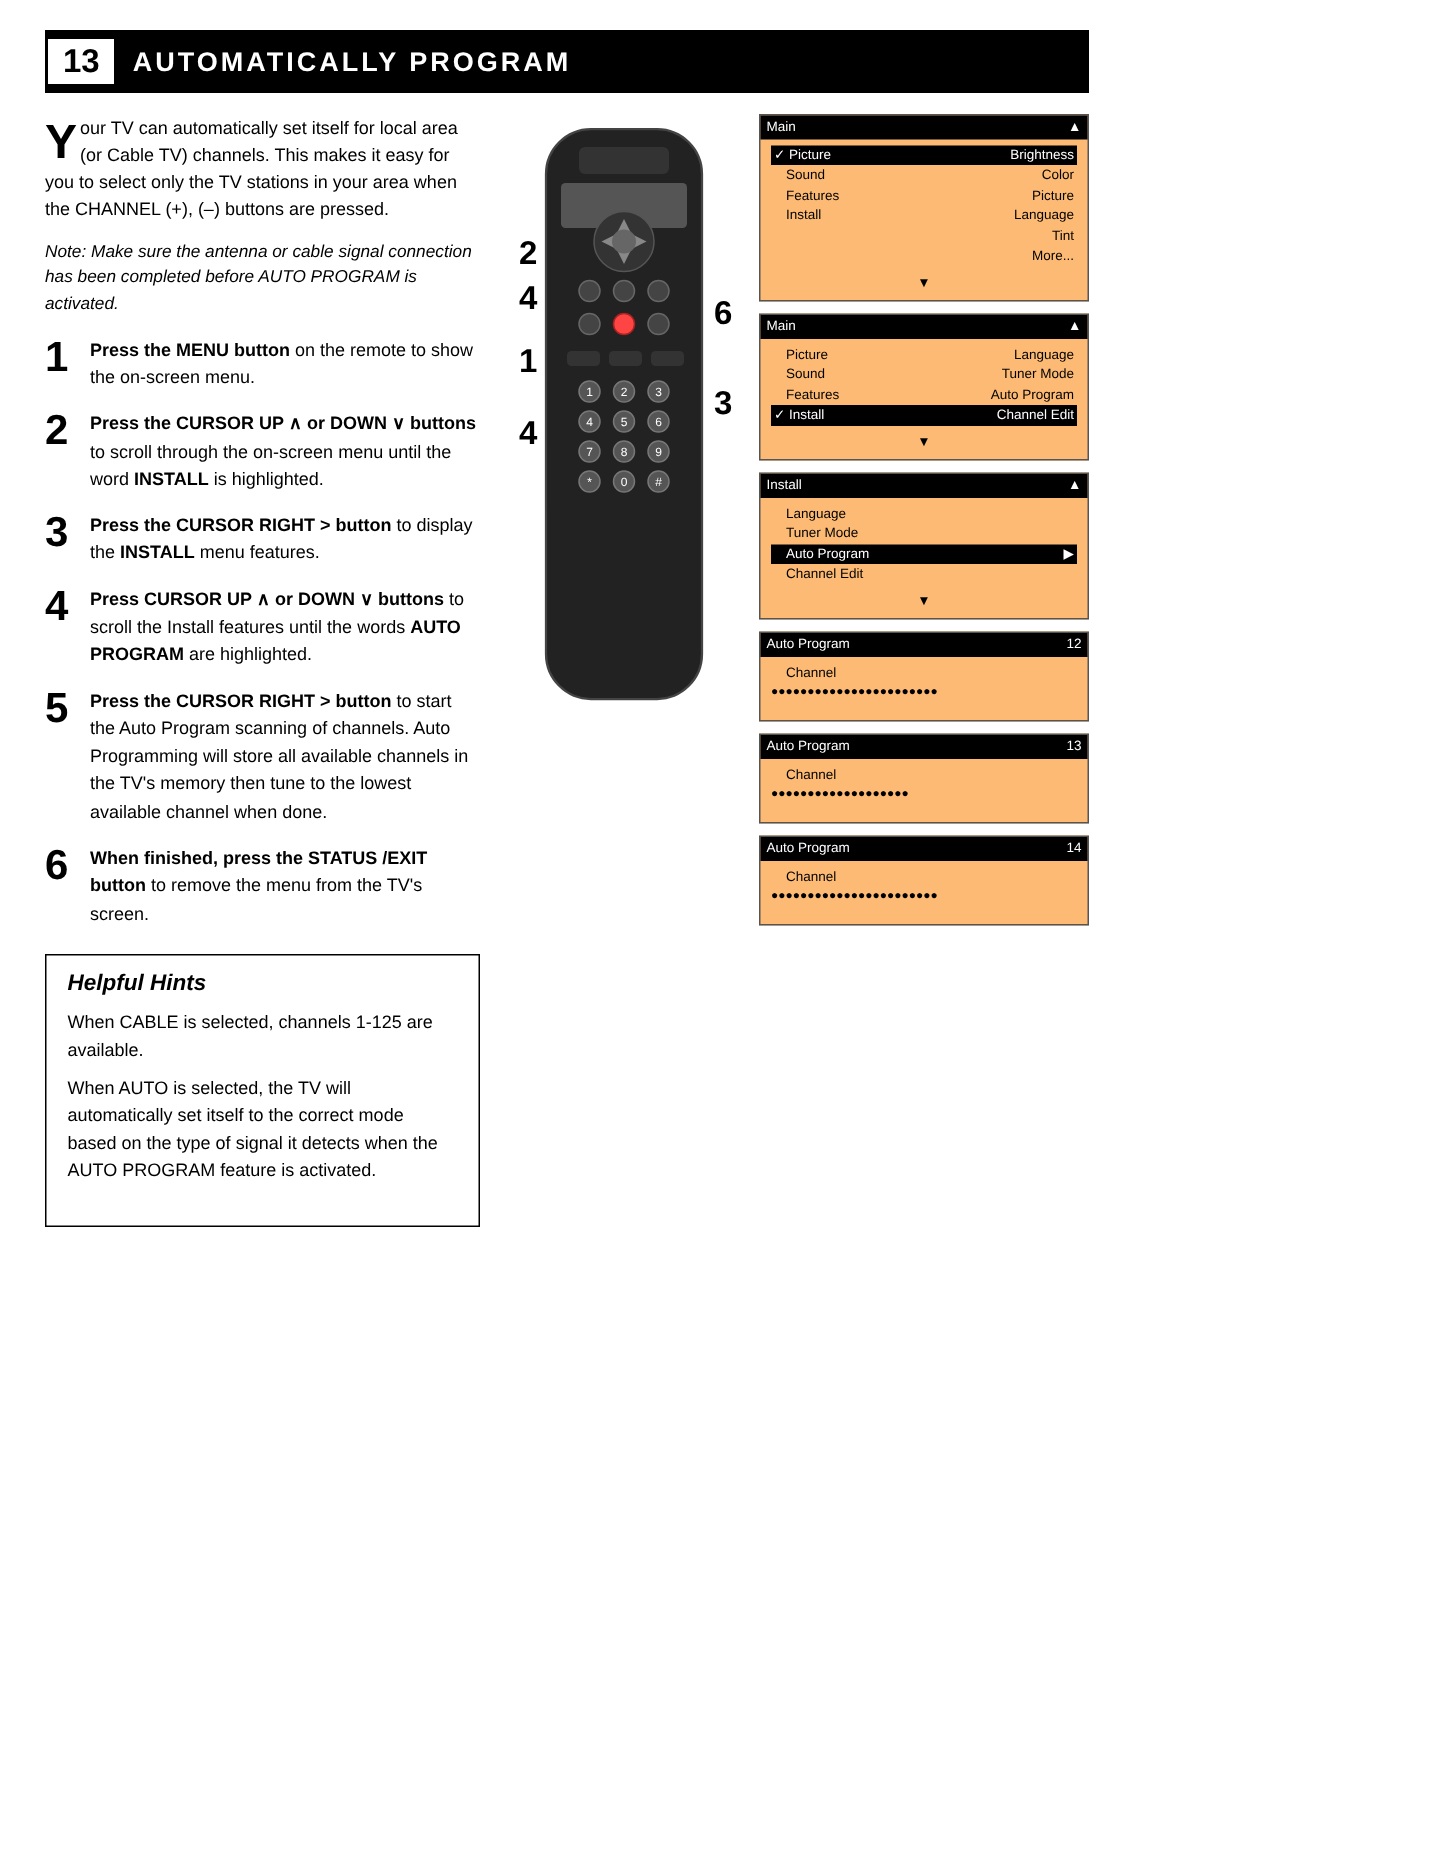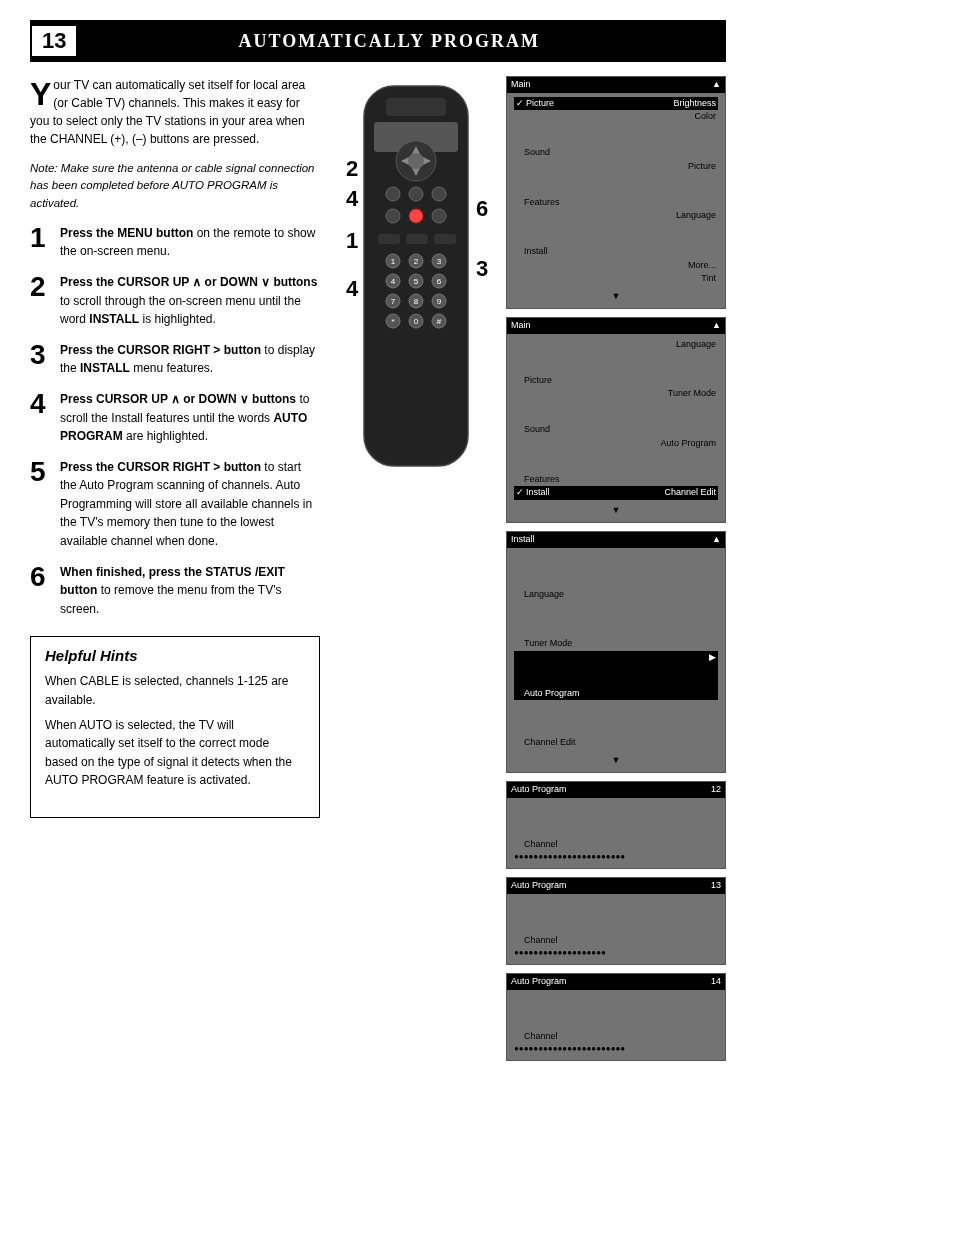--- a/index.html
+++ b/index.html
@@ -37,23 +37,22 @@
       border: 2px solid #000;
       min-width: 36px;
       text-align: center;
     }
     .header-title {
       font-size: 18px;
       font-weight: bold;
       letter-spacing: 2px;
       text-transform: uppercase;
       flex: 1;
-      text-align: center;
+      text-align: left;
       padding-right: 36px;
-      font-family: Liberation Serif, serif;
     }
 
     
     .main-content {
       display: flex;
       gap: 16px;
     }
 
     
     .left-col {
@@ -143,21 +142,21 @@
     
     .screens-col {
       flex: 1;
       display: flex;
       flex-direction: column;
       gap: 8px;
     }
 
     .screen-box {
       border: 1.5px solid #555;
-      background: #737373;
+      background: #fdba74;
       padding: 5px 7px;
       font-size: 9px;
       line-height: 1.5;
       min-height: 60px;
     }
     .screen-box.tall {
       min-height: 80px;
     }
     .screen-title-row {
       background: #000;
@@ -179,21 +178,20 @@
       font-size: 9px;
       padding: 0 2px;
     }
     .screen-row.selected {
       background: #000;
       color: #fff;
       gap: 28px;
     }
     .screen-row .indent {
       padding-left: 8px;
-      margin-top: 36px;
     }
     .screen-bottom-arrow {
       text-align: center;
       font-size: 9px;
       margin-top: 4px;
     }
     .screen-dots {
       font-size: 8px;
       letter-spacing: 0px;
       word-break: break-all;
@@ -366,25 +364,25 @@
           <div class="screen-row">
             <span class="indent">Features</span>
               <span>Picture</span>
           </div>
           <div class="screen-row">
             <span class="indent">Install</span>
               <span>Language</span>
           </div>
           <div class="screen-row">
             <span></span>
+              <span>Tint</span>
+          </div>
+          <div class="screen-row">
+            <span></span>
               <span>More...</span>
-          </div>
-          <div class="screen-row">
-            <span></span>
-              <span>Tint</span>
           </div>
           <div class="screen-bottom-arrow">▼</div>
         </div>
 
         <div class="screen-box">
           <div class="screen-title-row">
             <span>Main</span>
             <span class="arrow-up">▲</span>
           </div>
           <div class="screen-row">

